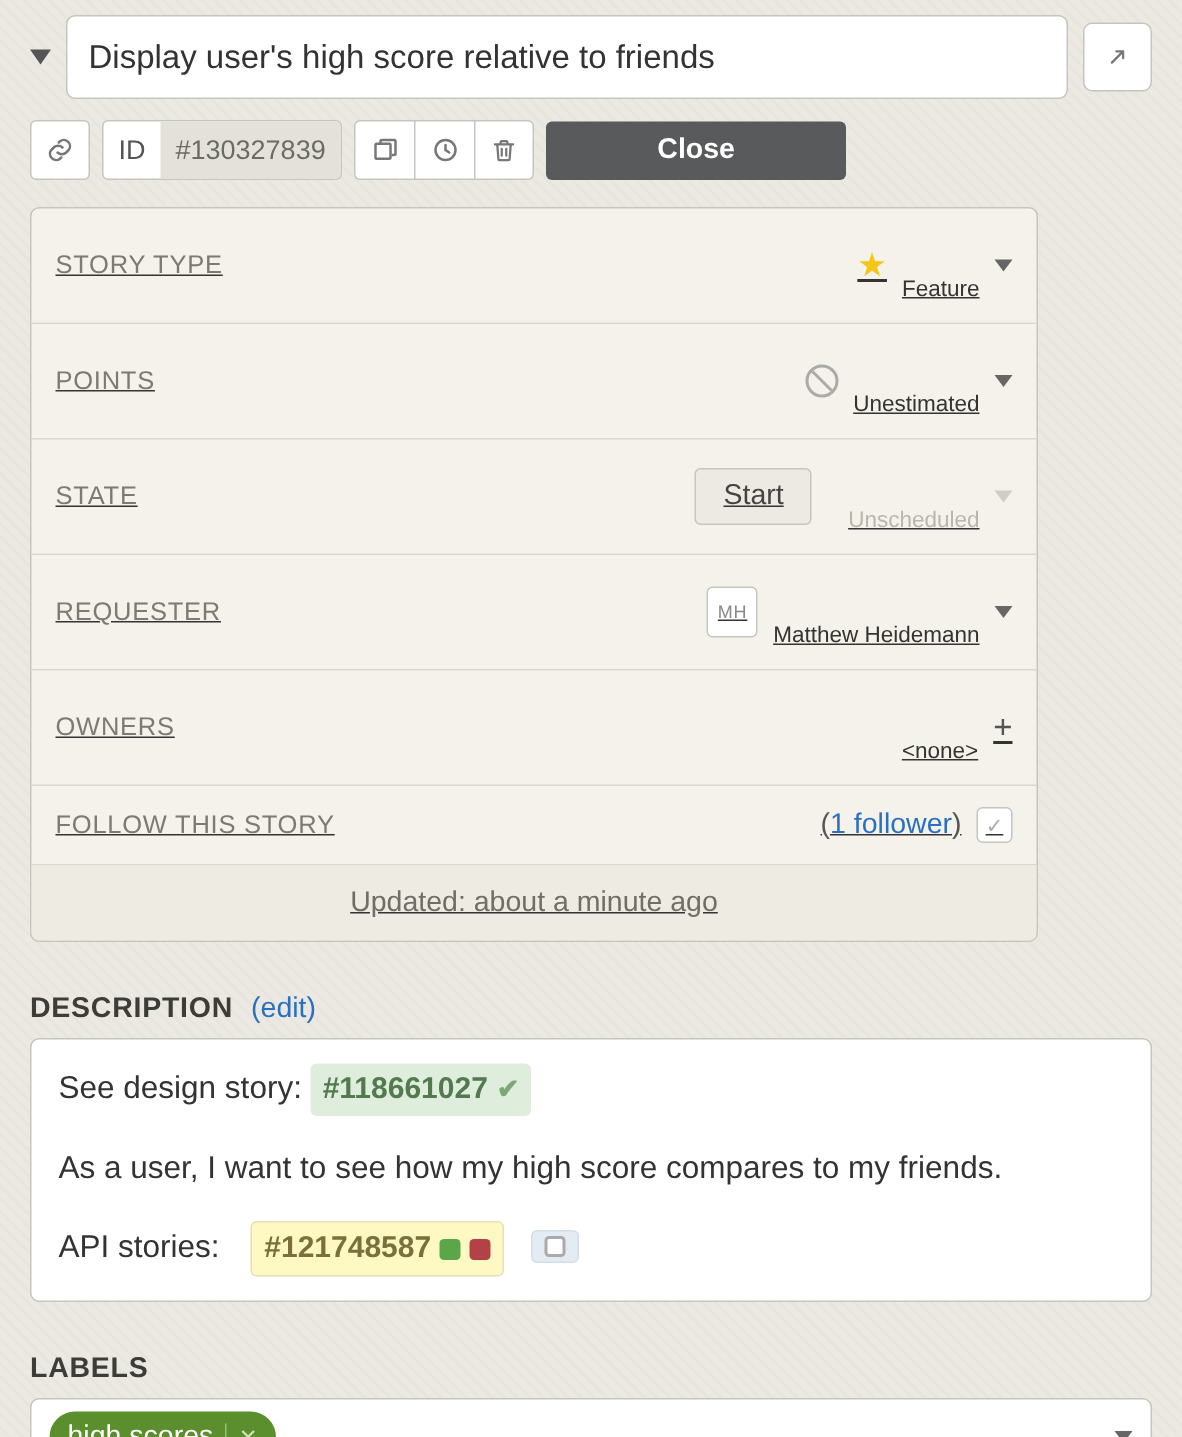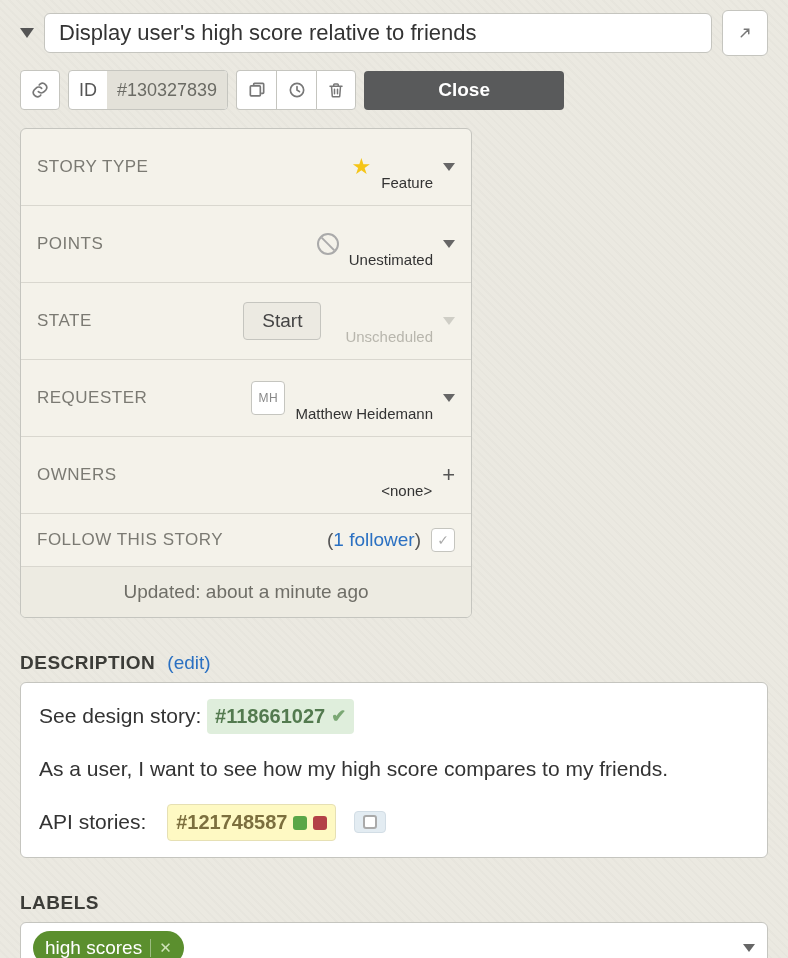--- a/index.html
+++ b/index.html
@@ -15,21 +15,21 @@
 .title-row { display:flex; align-items:center; gap:10px; margin-bottom:14px; }
 .collapse-toggle {
   width:0; height:0;
   border-left:7px solid transparent;
   border-right:7px solid transparent;
   border-top:10px solid #555;
   cursor:pointer;
 }
 .title-input {
   flex:1;
-  height:40px;
+  height:56px;
   font-size:22px;
   padding:0 14px;
   border:1px solid #c5c5bf;
   border-radius:6px;
   background:#fff;
   color:#333;
 }
 .expand-btn {
   width:46px; height:46px;
   border:1px solid #c5c5bf;
@@ -70,22 +70,23 @@
   border-radius:4px;
   font-size:19px;
   font-weight:600;
   cursor:pointer;
   margin-left:0;
 }
 .props-panel {
   border:1px solid #c5c5bf;
   border-radius:6px;
   background:#f4f2ea;
-  width:452px;
+  width:672px;
   overflow:hidden;
+  text-decoration:underline;
 }
 .prop-row {
   display:flex; align-items:center; justify-content:space-between;
   padding:14px 16px;
   border-bottom:1px solid #d9d7cf;
 }
 .prop-row:last-child { border-bottom:none; }
 .prop-label { font-size:17px; color:#7b7a73; letter-spacing:0.5px; text-transform:uppercase; }
 .prop-value-wrap { display:flex; align-items:center; gap:10px; }
 .prop-value { font-size:15px; color:#333;margin-top:31px; }

